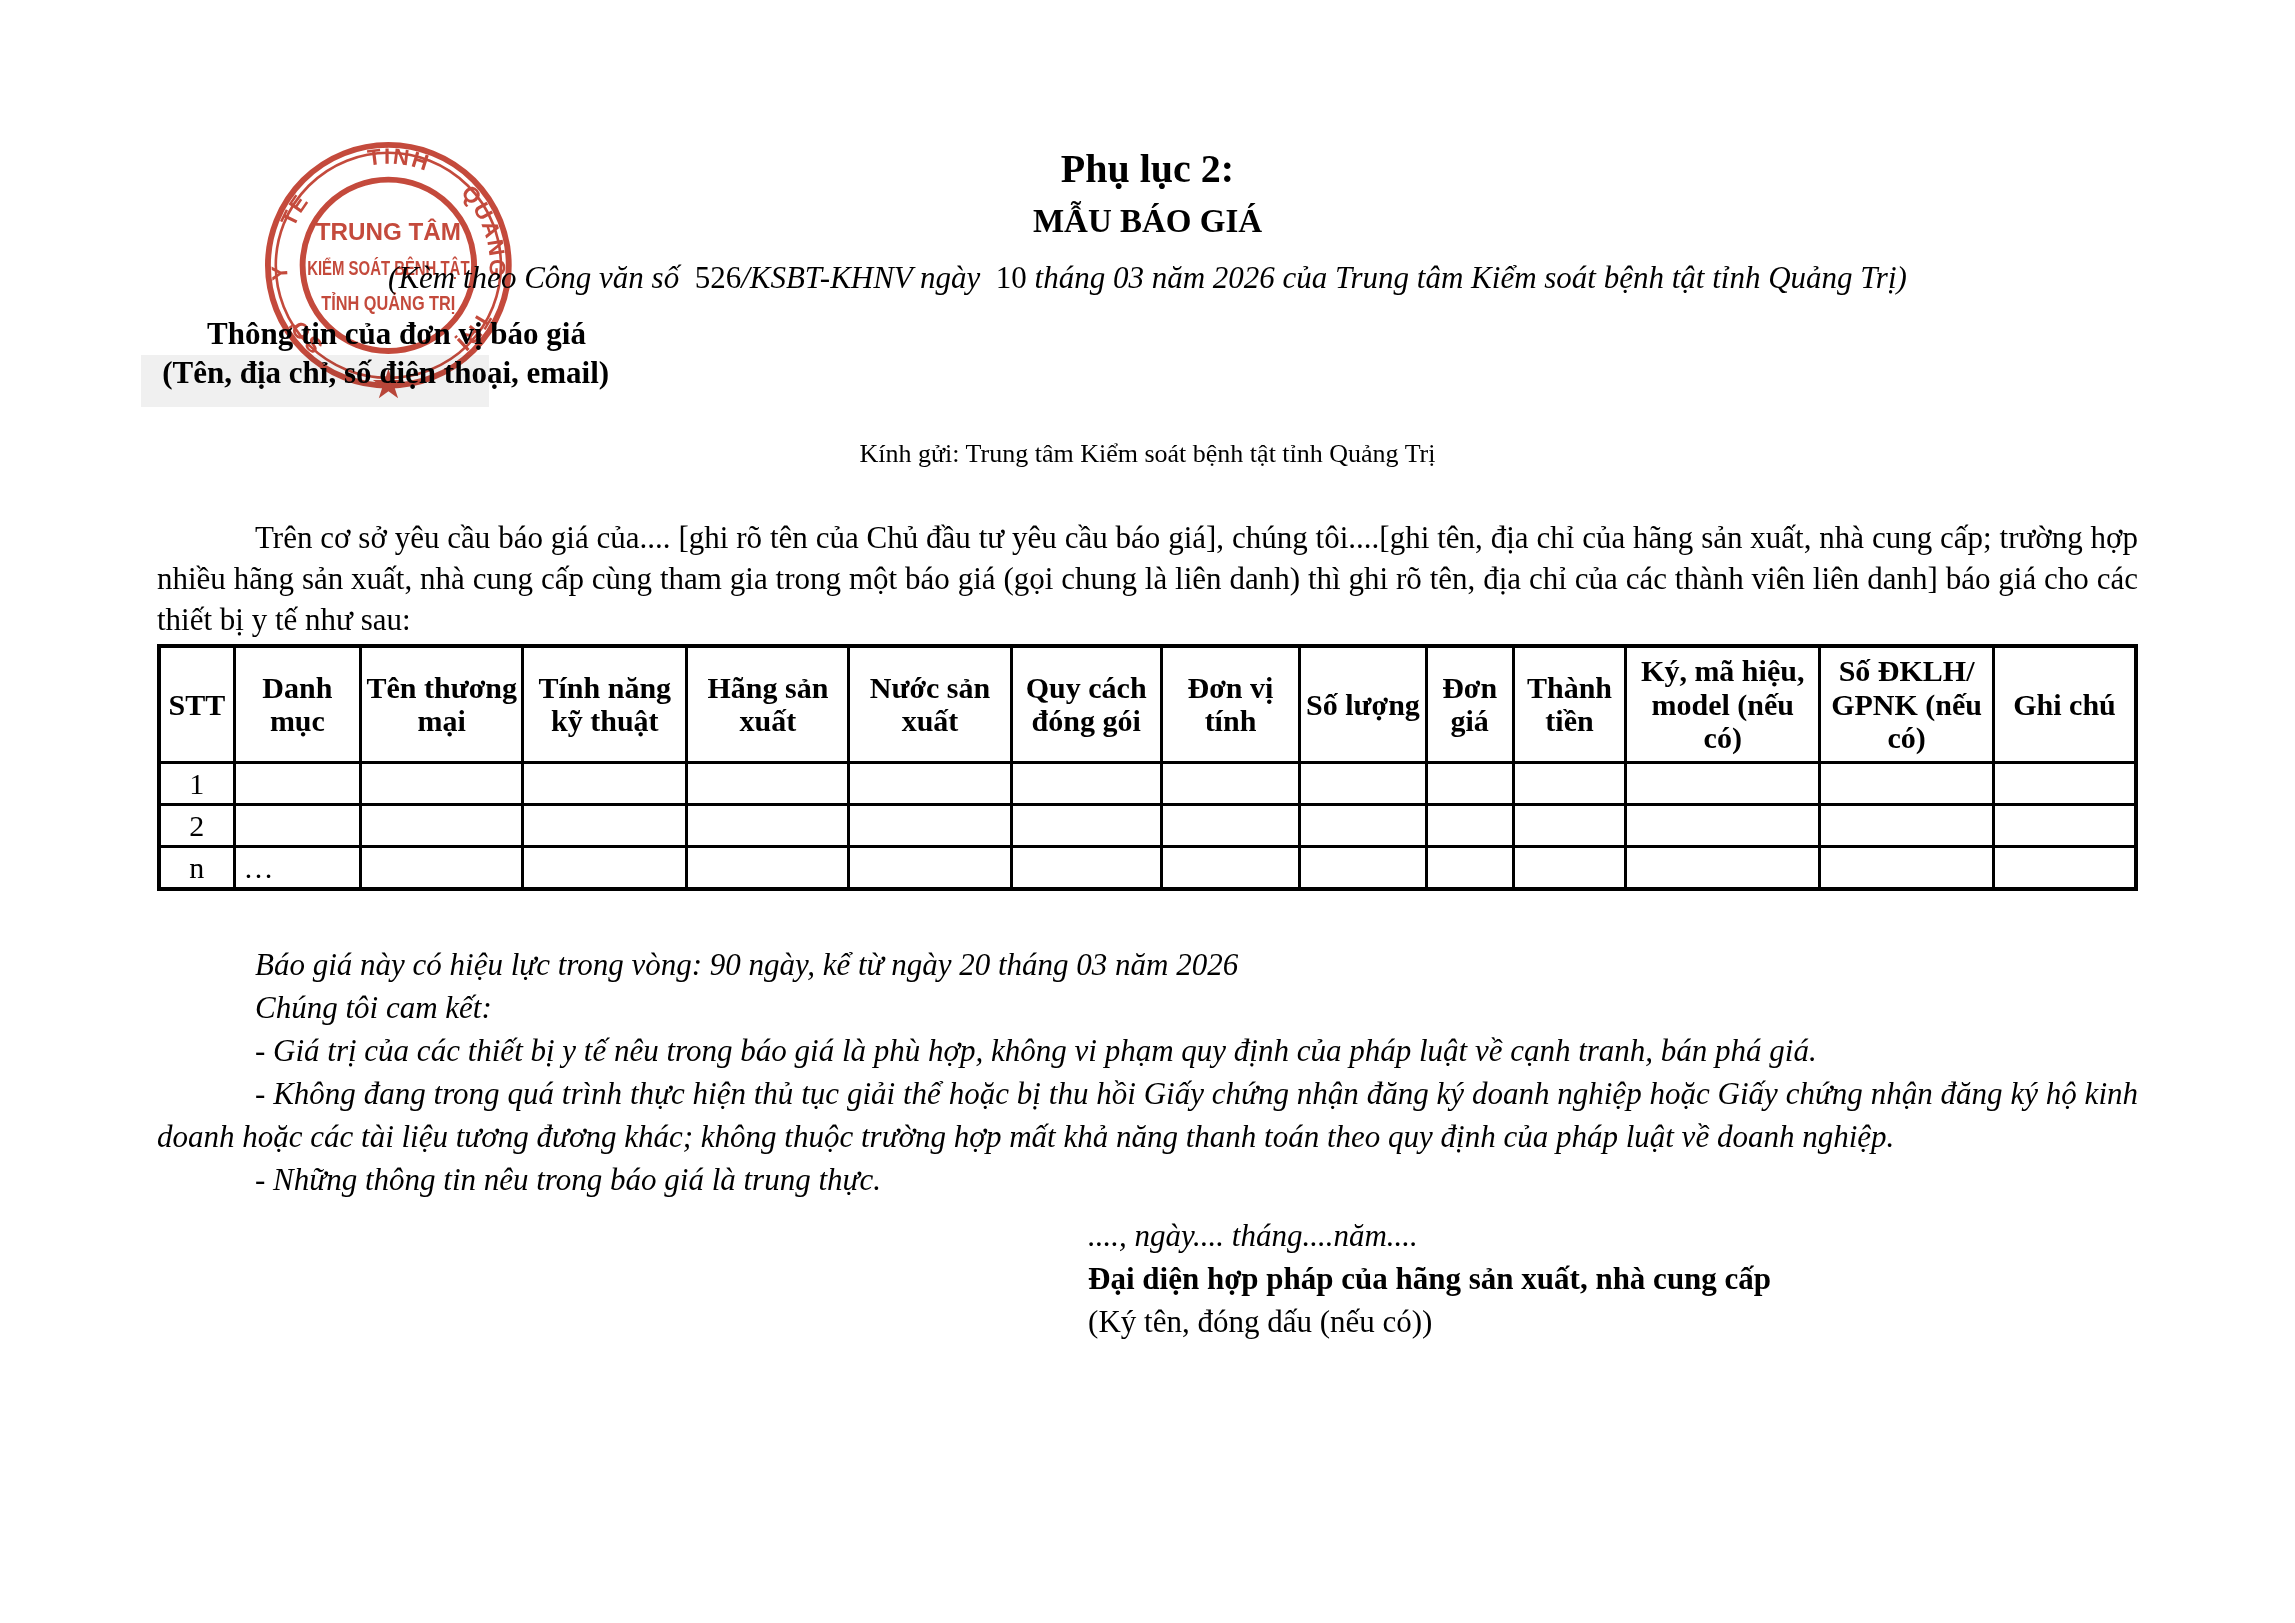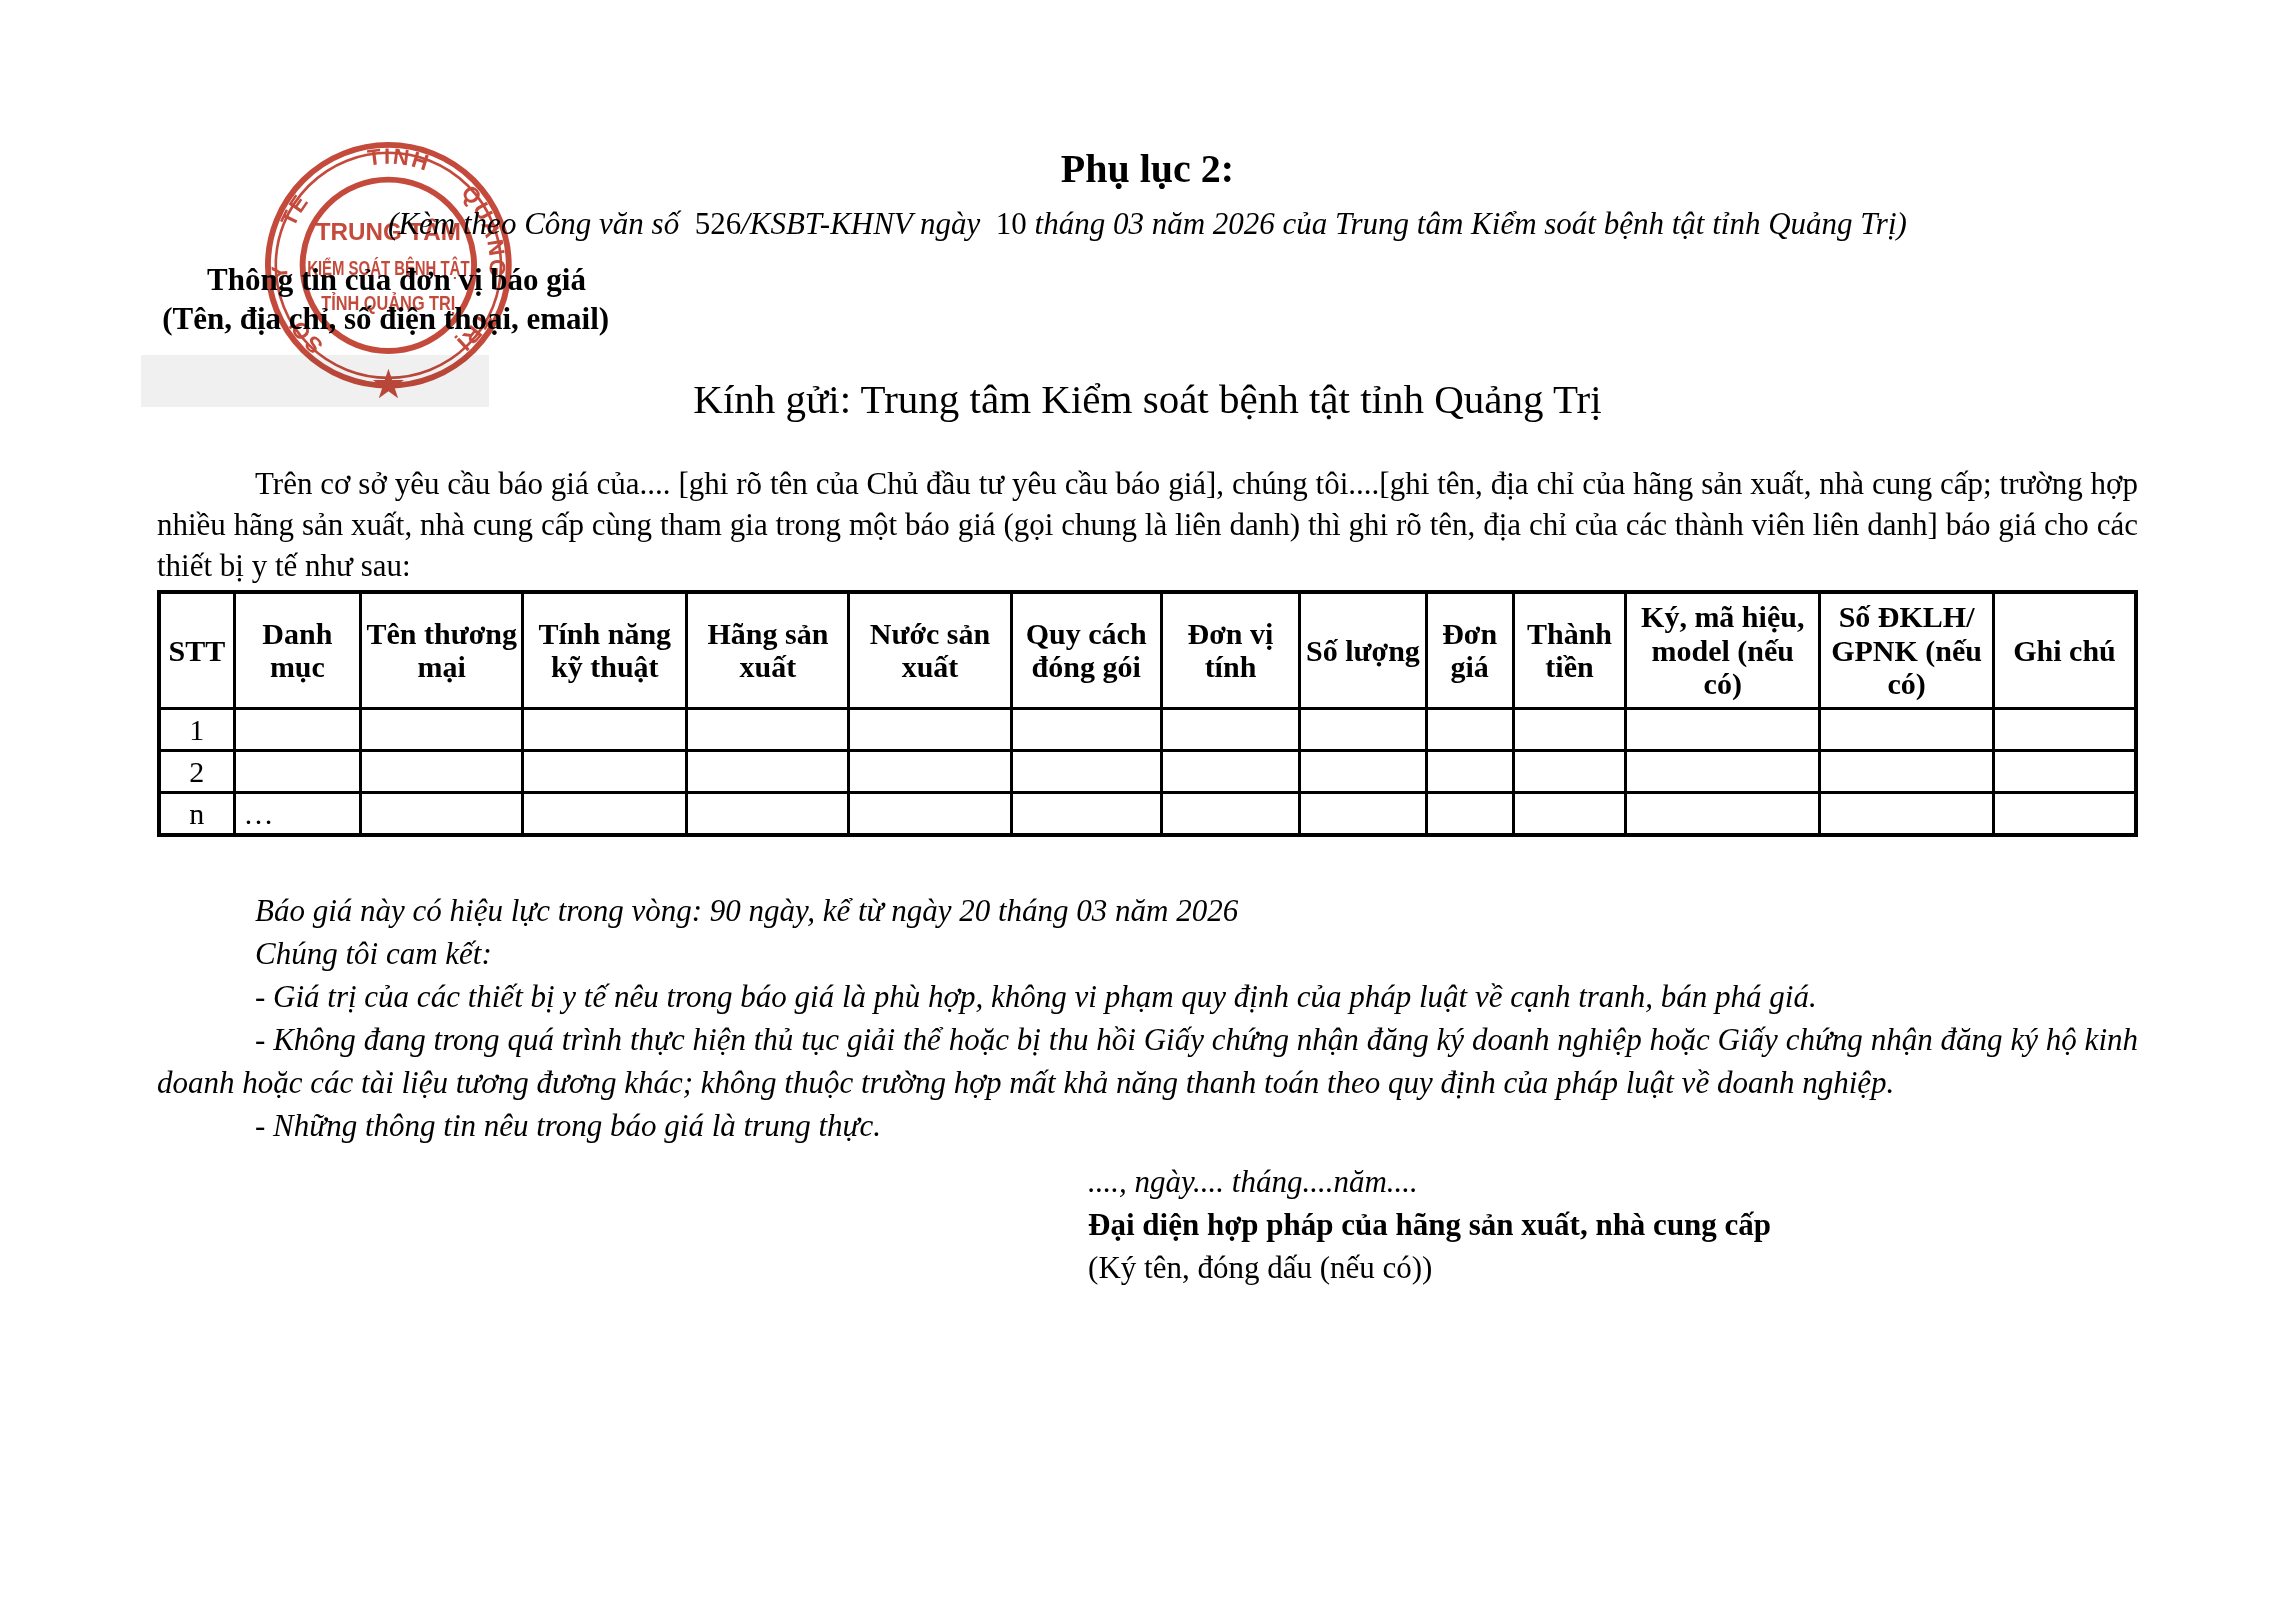--- a/index.html
+++ b/index.html
@@ -20,21 +20,21 @@
     z-index:0;
   }
   .content { position:relative; z-index:1; }
   .center { text-align:center; }
   .appendix-title { font-size:40px; font-weight:bold; line-height:39px; }
   .form-title { font-size:33px; font-weight:bold; line-height:41px; margin-top:13px; }
   .ref-line { font-style:italic; line-height:39px; margin-top:15.7px; }
   .ref-line .upright { font-style:normal; }
   .supplier-title { font-weight:bold; line-height:39px; margin-top:17px; margin-left:50px; }
   .supplier-sub { font-weight:bold; line-height:39px; margin-left:5.2px; }
-  .salutation { font-size:41px; line-height:39px; margin-top:42px; }
+  .salutation { font-size:26px; line-height:39px; margin-top:42px; }
   .intro { text-align:justify; text-indent:98px; line-height:41px; margin-top:44px; }
   table.quote {
     width:100%; border-collapse:collapse;
     border:4.6px solid #000;
     margin-top:3.9px;
     table-layout:fixed;
   }
   table.quote th, table.quote td {
     border:3.3px solid #000;
     font-size:30px;
@@ -64,20 +64,21 @@
   }
 </style>
 </head>
 <body>
 
 <div class="page">
   <div class="scan-shadow"></div>
 
   <div class="content">
     <div class="center appendix-title">Phụ lục 2:</div>
+    <div class="center form-title">MẪU BÁO GIÁ</div>
 
     <div class="center ref-line"><span>(Kèm theo Công văn số</span>&nbsp; <span class="upright">526</span><span>/KSBT-KHNV ngày</span>&nbsp; <span class="upright">10</span>&nbsp;<span>tháng 03 năm 2026 của Trung tâm Kiểm soát bệnh tật tỉnh Quảng Trị)</span></div>
 
     <div class="supplier-title">Thông tin của đơn vị báo giá</div>
     <div class="supplier-sub">(Tên, địa chỉ, số điện thoại, email)</div>
 
     <div class="center salutation">Kính gửi: Trung tâm Kiểm soát bệnh tật tỉnh Quảng Trị</div>
 
     <p class="intro">Trên cơ sở yêu cầu báo giá của.... [ghi rõ tên của Chủ đầu tư yêu cầu báo giá], chúng tôi....[ghi tên, địa chỉ của hãng sản xuất, nhà cung cấp; trường hợp nhiều hãng sản xuất, nhà cung cấp cùng tham gia trong một báo giá (gọi chung là liên danh) thì ghi rõ tên, địa chỉ của các thành viên liên danh] báo giá cho các thiết bị y tế như sau:</p>
 

